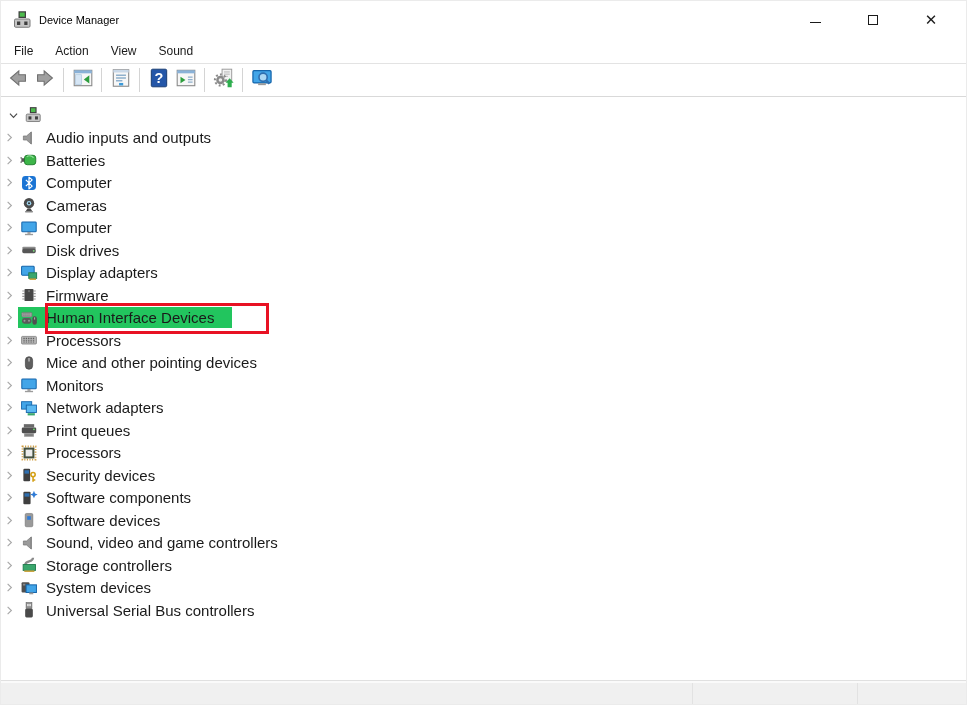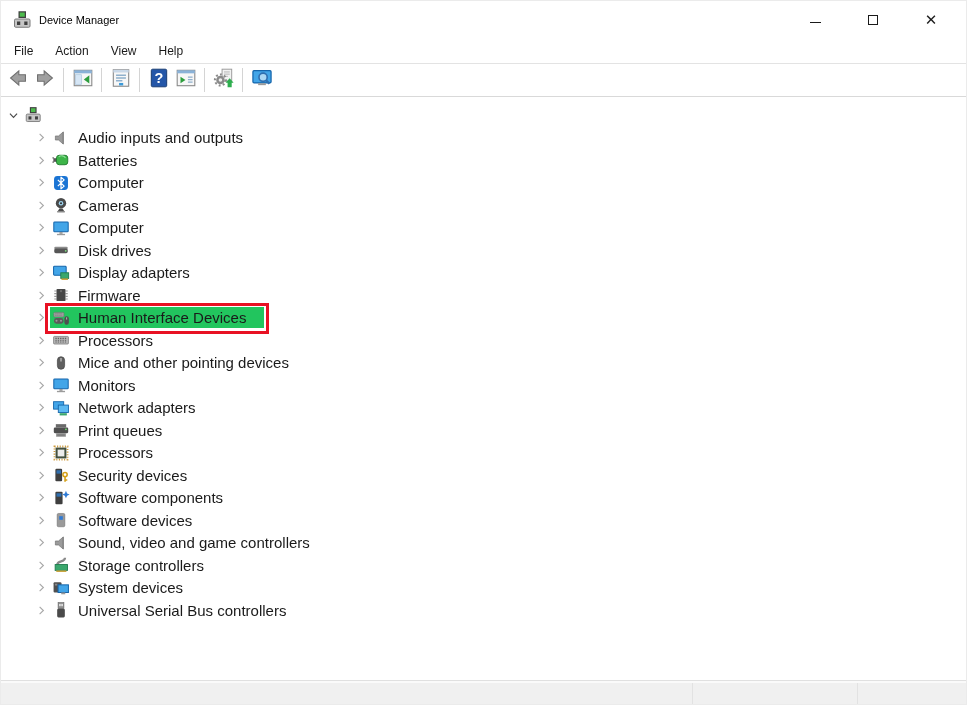--- a/index.html
+++ b/index.html
@@ -24,21 +24,21 @@
   .menu-item { font-size:12px; padding:2px 11px; cursor:default; }
   
   .toolbar { height:33px; display:flex; align-items:center; padding-left:3px; border-bottom:1px solid #d9d9d9; background:#fff; }
   .tb-btn { width:27px; height:26px; display:flex; align-items:center; justify-content:center; border:1px solid transparent; border-radius:2px; }
   .tb-btn svg { width:22px; height:22px; }
   .tb-sep { width:1px; height:24px; background:#d4d4d4; margin:0 5px; }
   
   .tree { position:relative; height:584px; background:#fff; padding-top:7px; overflow:hidden; border-bottom:1px solid #e0e0e0; }
   .tree-row { height:22.5px; display:flex; align-items:center; cursor:default; }
   .root-row { padding-left:4px; }
-  .item-row { padding-left:32px; }
+  .item-row { }
   .chev { width:17px; height:17px; display:flex; align-items:center; justify-content:center; flex:0 0 auto; }
   .chev svg { width:15px; height:15px; }
   .row-inner { display:inline-flex; align-items:center; height:21px; padding:0 5px 0 2px; }
   .row-inner.selected { background:#22c55e; padding-right:18px; }
   .ticon { width:18px; height:18px; margin-right:8px; flex:0 0 auto; }
   .ticon svg { width:18px; height:18px; }
   .tlabel { font-size:15px; white-space:nowrap; }
   .red-box { position:absolute; border:3px solid #e81123; pointer-events:none; }
   
   .statusbar { position:absolute; left:0; right:0; bottom:0; height:23px; background:#f0f0f0; border-top:2px solid #fafafa; display:flex; }
@@ -69,21 +69,21 @@
     <div class="win-btn">
         <span class="glyph-close">✕</span>
       </div>
   </div>
 </div>
 
 <div class="menubar" id="menubar">
     <span class="menu-item">File</span>
     <span class="menu-item">Action</span>
     <span class="menu-item">View</span>
-    <span class="menu-item">Help</span>
+    <span class="menu-item">Sound</span>
   </div>
 
 <div class="toolbar" id="toolbar">
     <div class="tb-btn">
       <span><svg viewBox="0 0 16 16" xmlns="http://www.w3.org/2000/svg">
           <path d="M8.6 2.8L2.6 8l6 5.2V10.4h4.8V5.6H8.6z" fill="#a0a0a0" stroke="#6f6f6f" stroke-width=".8"></path>
         </svg></span>
     </div>
     <div class="tb-btn">
       <span><svg viewBox="0 0 16 16" xmlns="http://www.w3.org/2000/svg">

